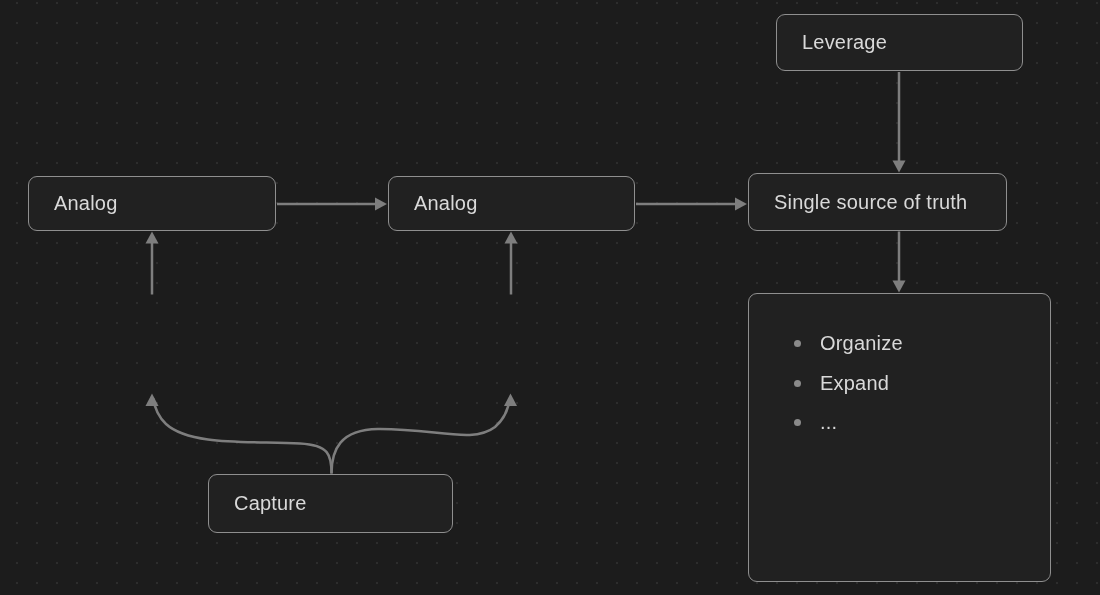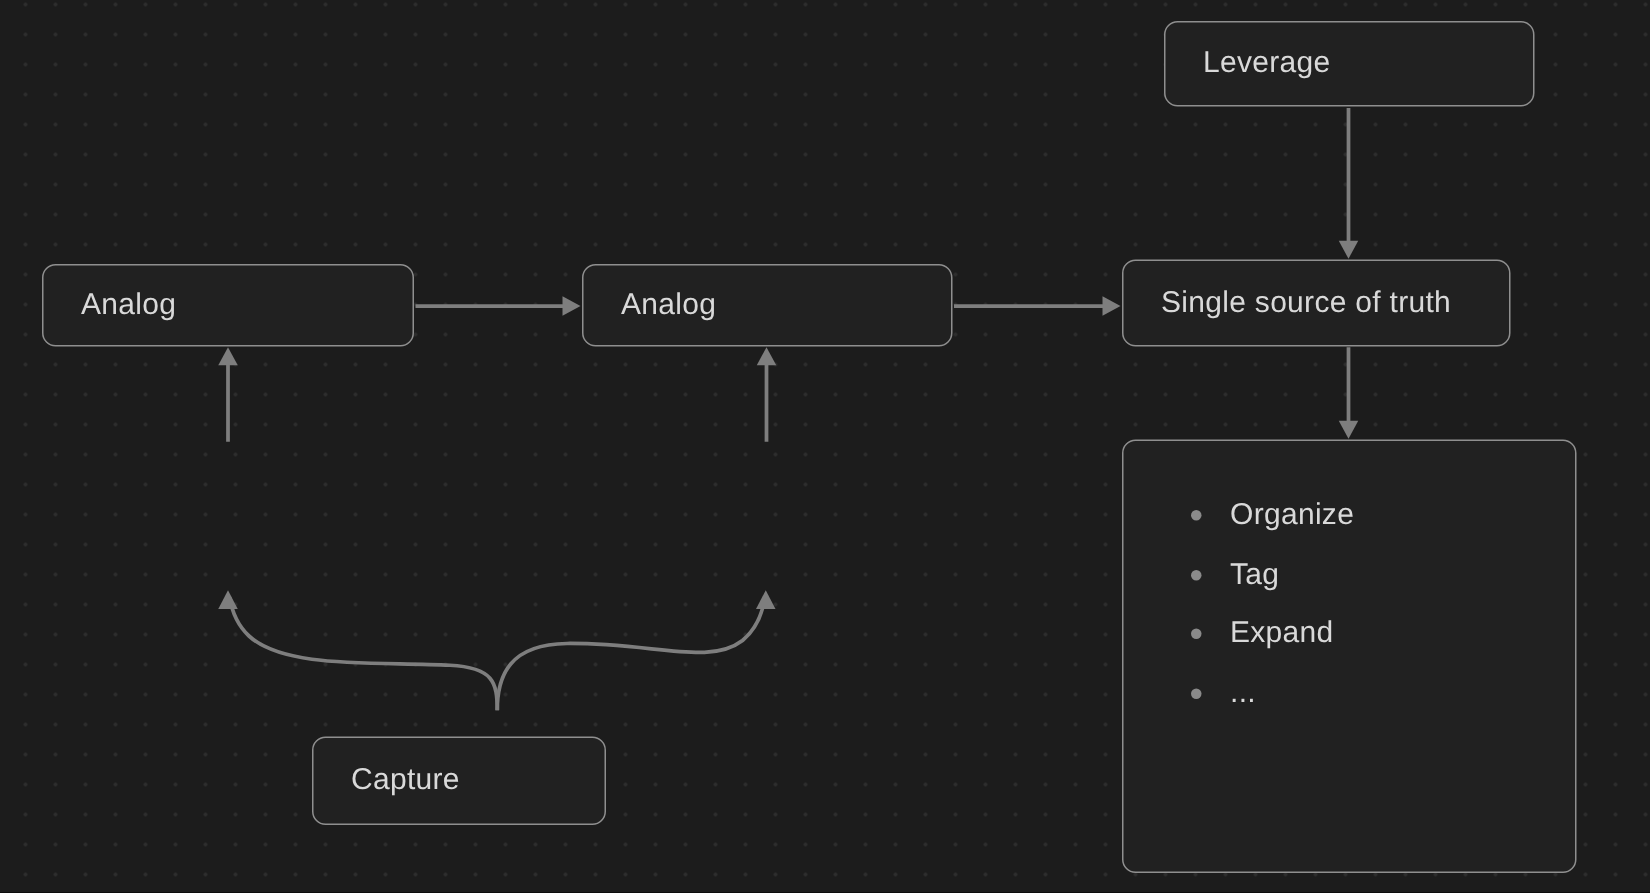--- a/index.html
+++ b/index.html
@@ -38,21 +38,21 @@
     line-height:35px;
     padding:0 52px 0 25px;
     letter-spacing:0.2px;
   }
   .node-leverage      {left:776px; top:14px;  width:247px; height:57px;}
   .node-analog        {left:28px;  top:176px; width:248px; height:55px;}
   .node-digital       {left:388px; top:176px; width:247px; height:55px;}
   .node-single-source {left:748px; top:173px; width:259px; height:58px; padding-right:20px;}
   .node-input-analog  {left:28px;  top:295px; width:248px; height:96px;}
   .node-input-digital {left:388px; top:295px; width:247px; height:95px;}
-  .node-capture       {left:208px; top:491px; width:196px; height:59px;}
+  .node-capture       {left:208px; top:474px; width:245px; height:59px;}
   .node-actions{
     left:748px; top:293px; width:303px; height:289px;
     display:block;
     padding:30px 8px 0 0;
   }
   .node-actions ul{list-style:none;margin:0;padding:0;}
   .node-actions li{
     display:flex;align-items:center;
     height:39.5px;
     padding-left:45px;
@@ -135,24 +135,20 @@
   </div>
 
   <div class="node node-actions">
     <ul>
       <li>
         <span class="bullet"></span>
         <span>Organize</span>
       </li>
       <li>
         <span class="bullet"></span>
-        <span>Tag</span>
-      </li>
-      <li>
-        <span class="bullet"></span>
         <span>Expand</span>
       </li>
       <li>
         <span class="bullet"></span>
         <span>...</span>
       </li>
     </ul>
   </div>
 
 </div>

